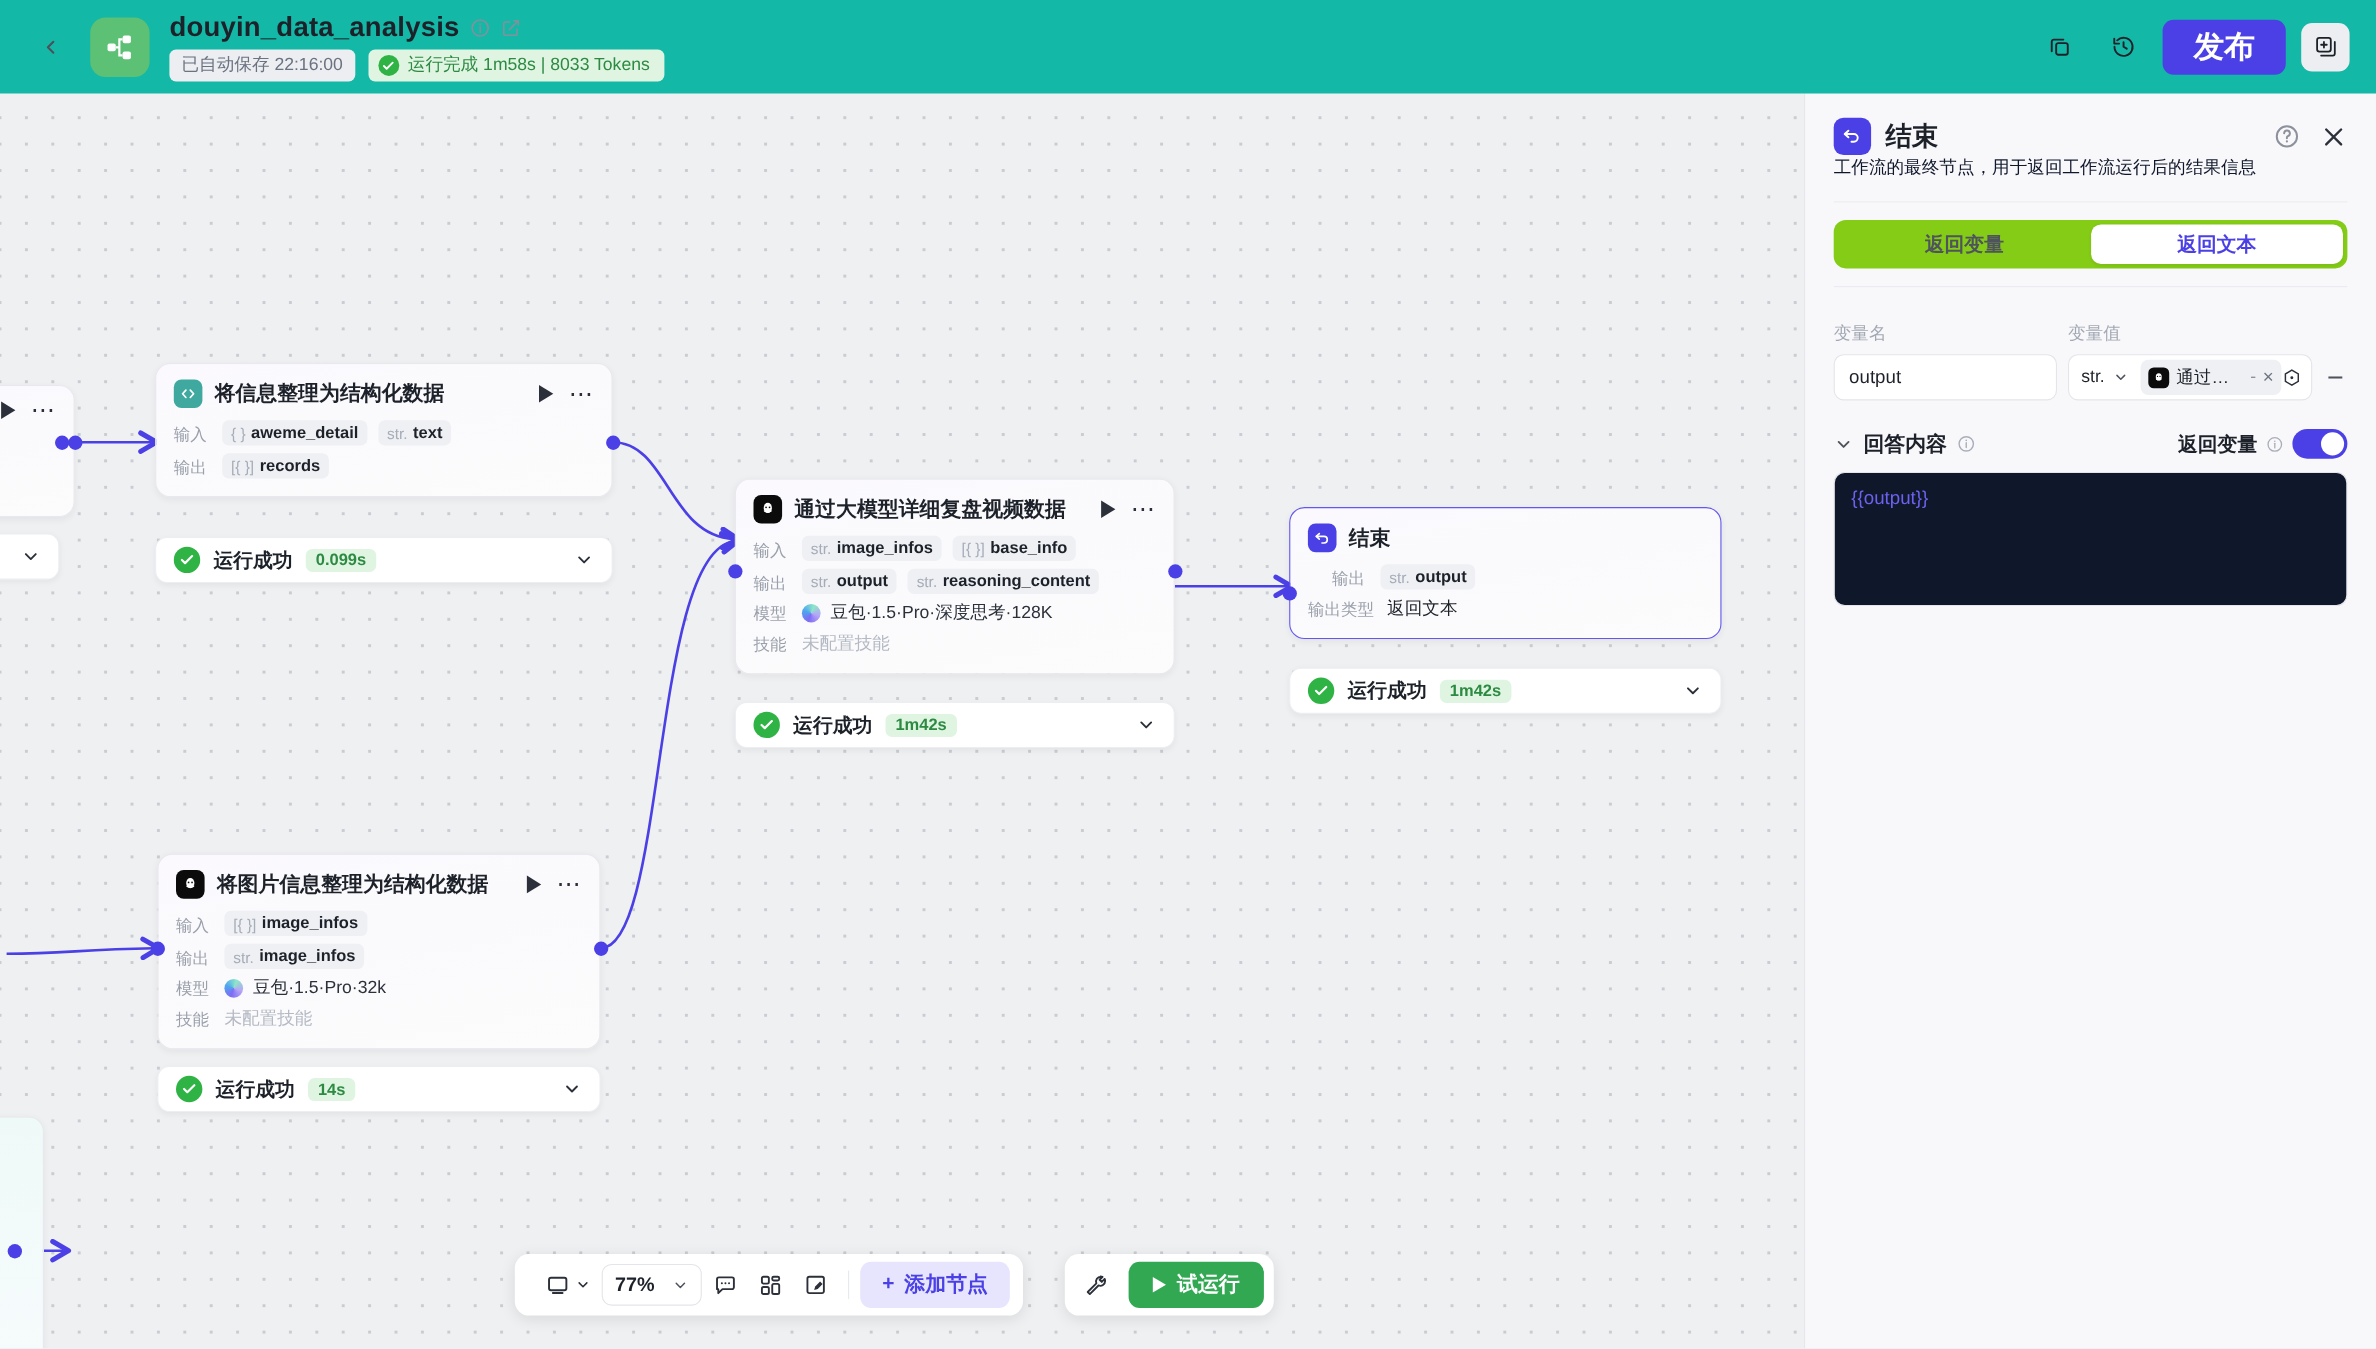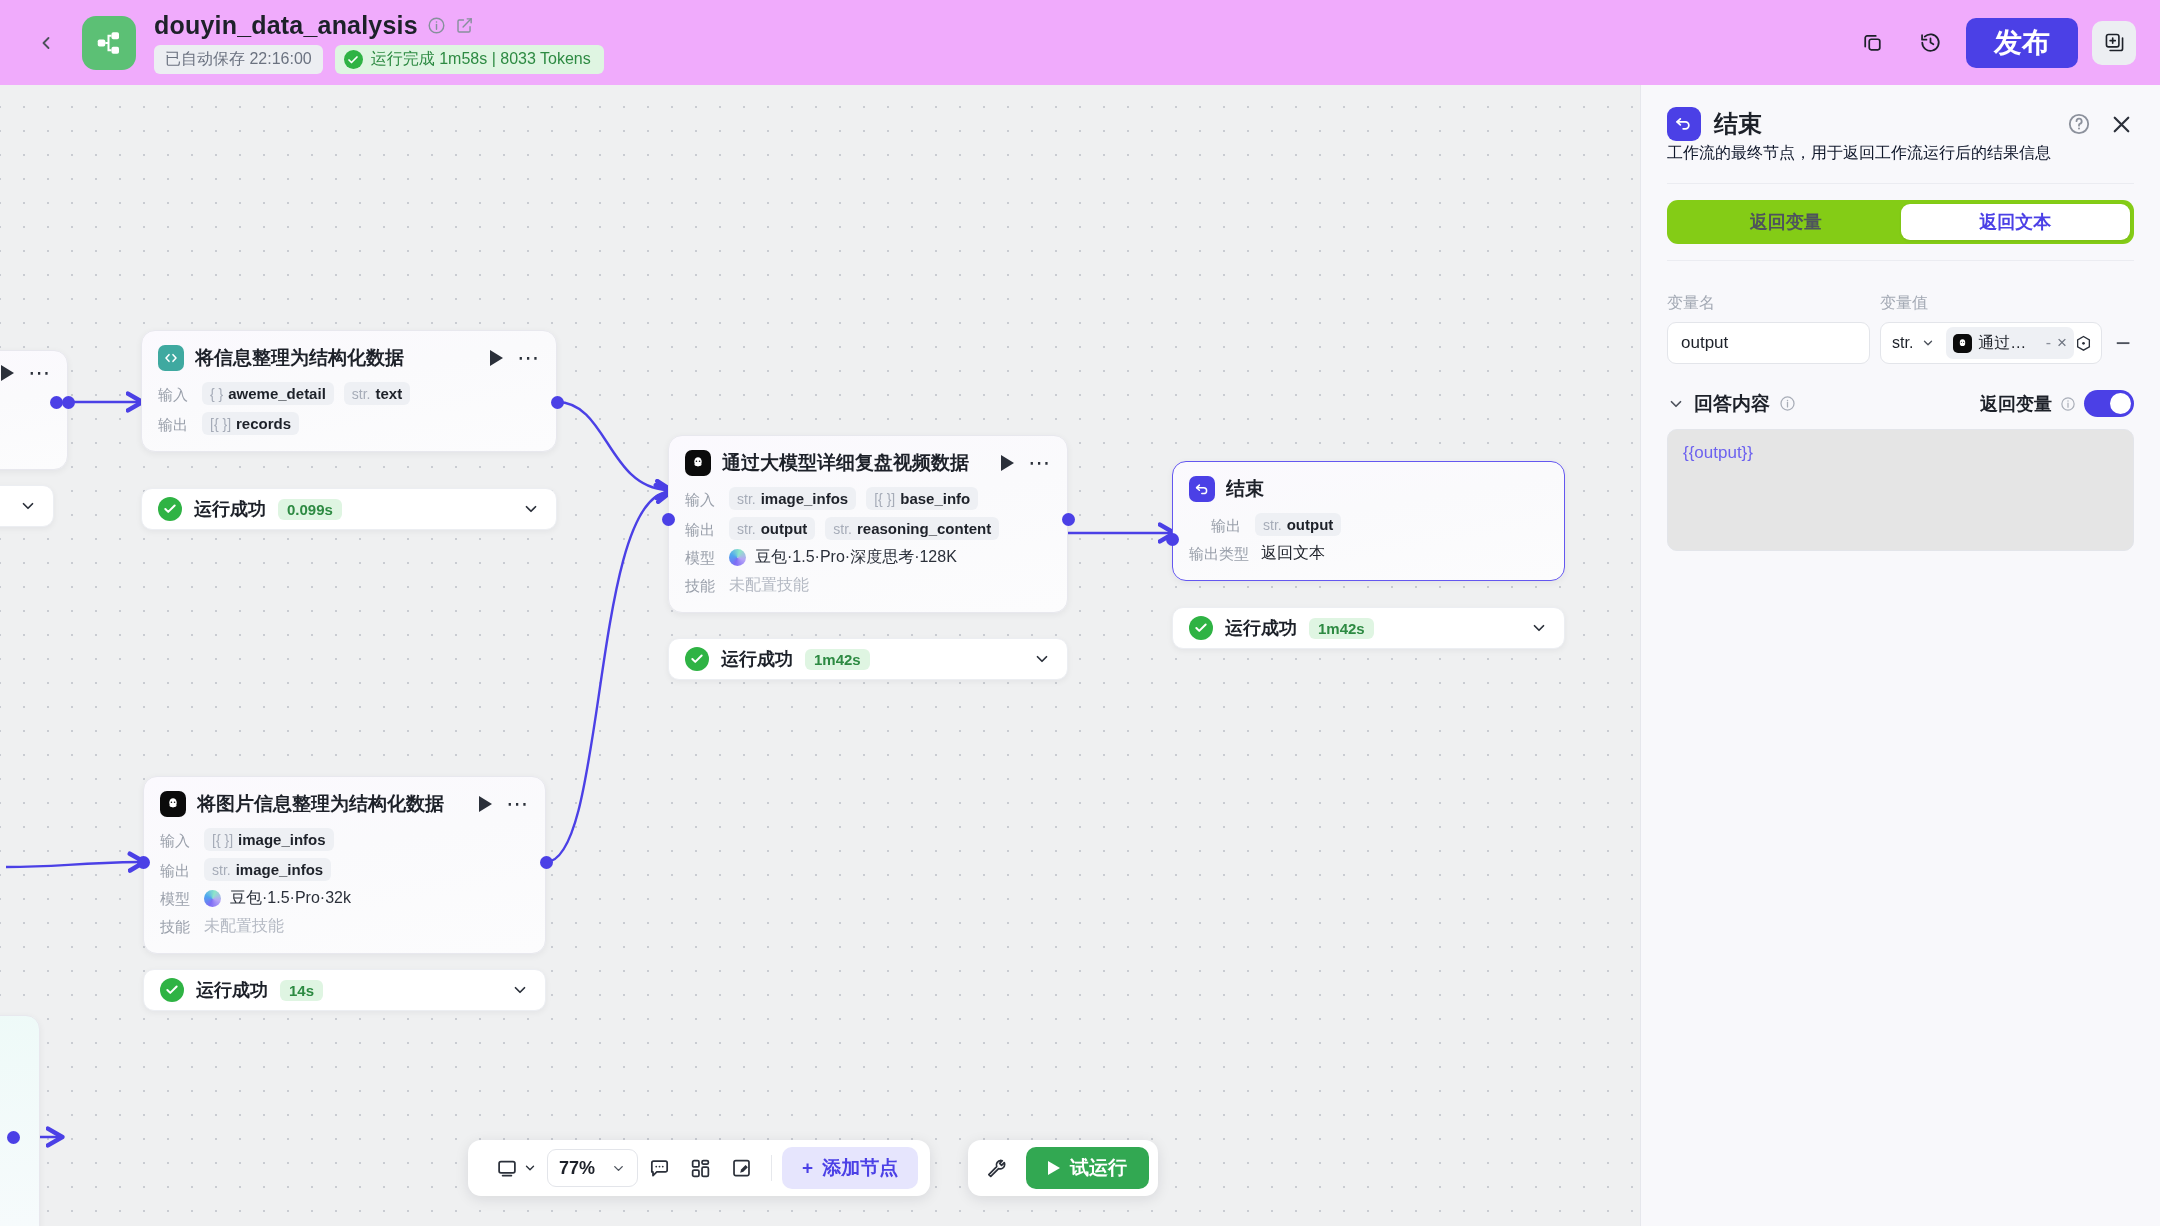--- a/index.html
+++ b/index.html
@@ -7,21 +7,21 @@
     width: 2160px; height: 1226px;
     overflow: hidden;
     font-family: "Liberation Sans", "DejaVu Sans", sans-serif;
     background: #f0f1f3;
   }
   #app { position: relative; width: 2160px; height: 1226px; }
 
   
   #topbar {
     position: absolute; left: 0; top: 0; width: 2160px; height: 85px;
-    background: #f0abfc;
+    background: #14b8a6;
     display: flex; align-items: center;
     z-index: 40;
   }
   .back-chevron {
     width: 44px; height: 44px; margin-left: 24px;
     display: flex; align-items: center; justify-content: center;
     cursor: pointer; color: #4b5059;
   }
   .app-icon {
     width: 54px; height: 54px; border-radius: 14px;
@@ -229,21 +229,21 @@
     flex: 0 0 auto; width: 22px; text-align: center; }
 
   .sec2-head { display: flex; align-items: center; gap: 9px; }
   .stream-label { margin-left: auto; display: flex; align-items: center; gap: 8px; }
   .stream-text { font-size: 18px; font-weight: 700; color: #1d2129; }
   .toggle { width: 50px; height: 27px; border-radius: 14px; background: #4b40e6;
     position: relative; cursor: pointer; flex: 0 0 auto; }
   .toggle .knob { position: absolute; right: 3px; top: 3px; width: 21px; height: 21px;
     border-radius: 50%; background: #fff; }
   .answer-box {
-    margin-top: 12px; height: 122px; background: #e5e5e5; border: 1px solid #e3e5ea;
+    margin-top: 12px; height: 122px; background: #0f172a; border: 1px solid #e3e5ea;
     border-radius: 10px; padding: 13px 15px;
   }
   .answer-var { font-size: 17px; color: #6d62ef; }
 
   
   #watermark {
     position: absolute; right: 24px; bottom: 18px;
     font-size: 50px; font-weight: 400; letter-spacing: 3px;
     color: transparent;
     -webkit-text-stroke: 1.4px rgba(60,62,70,.42);

